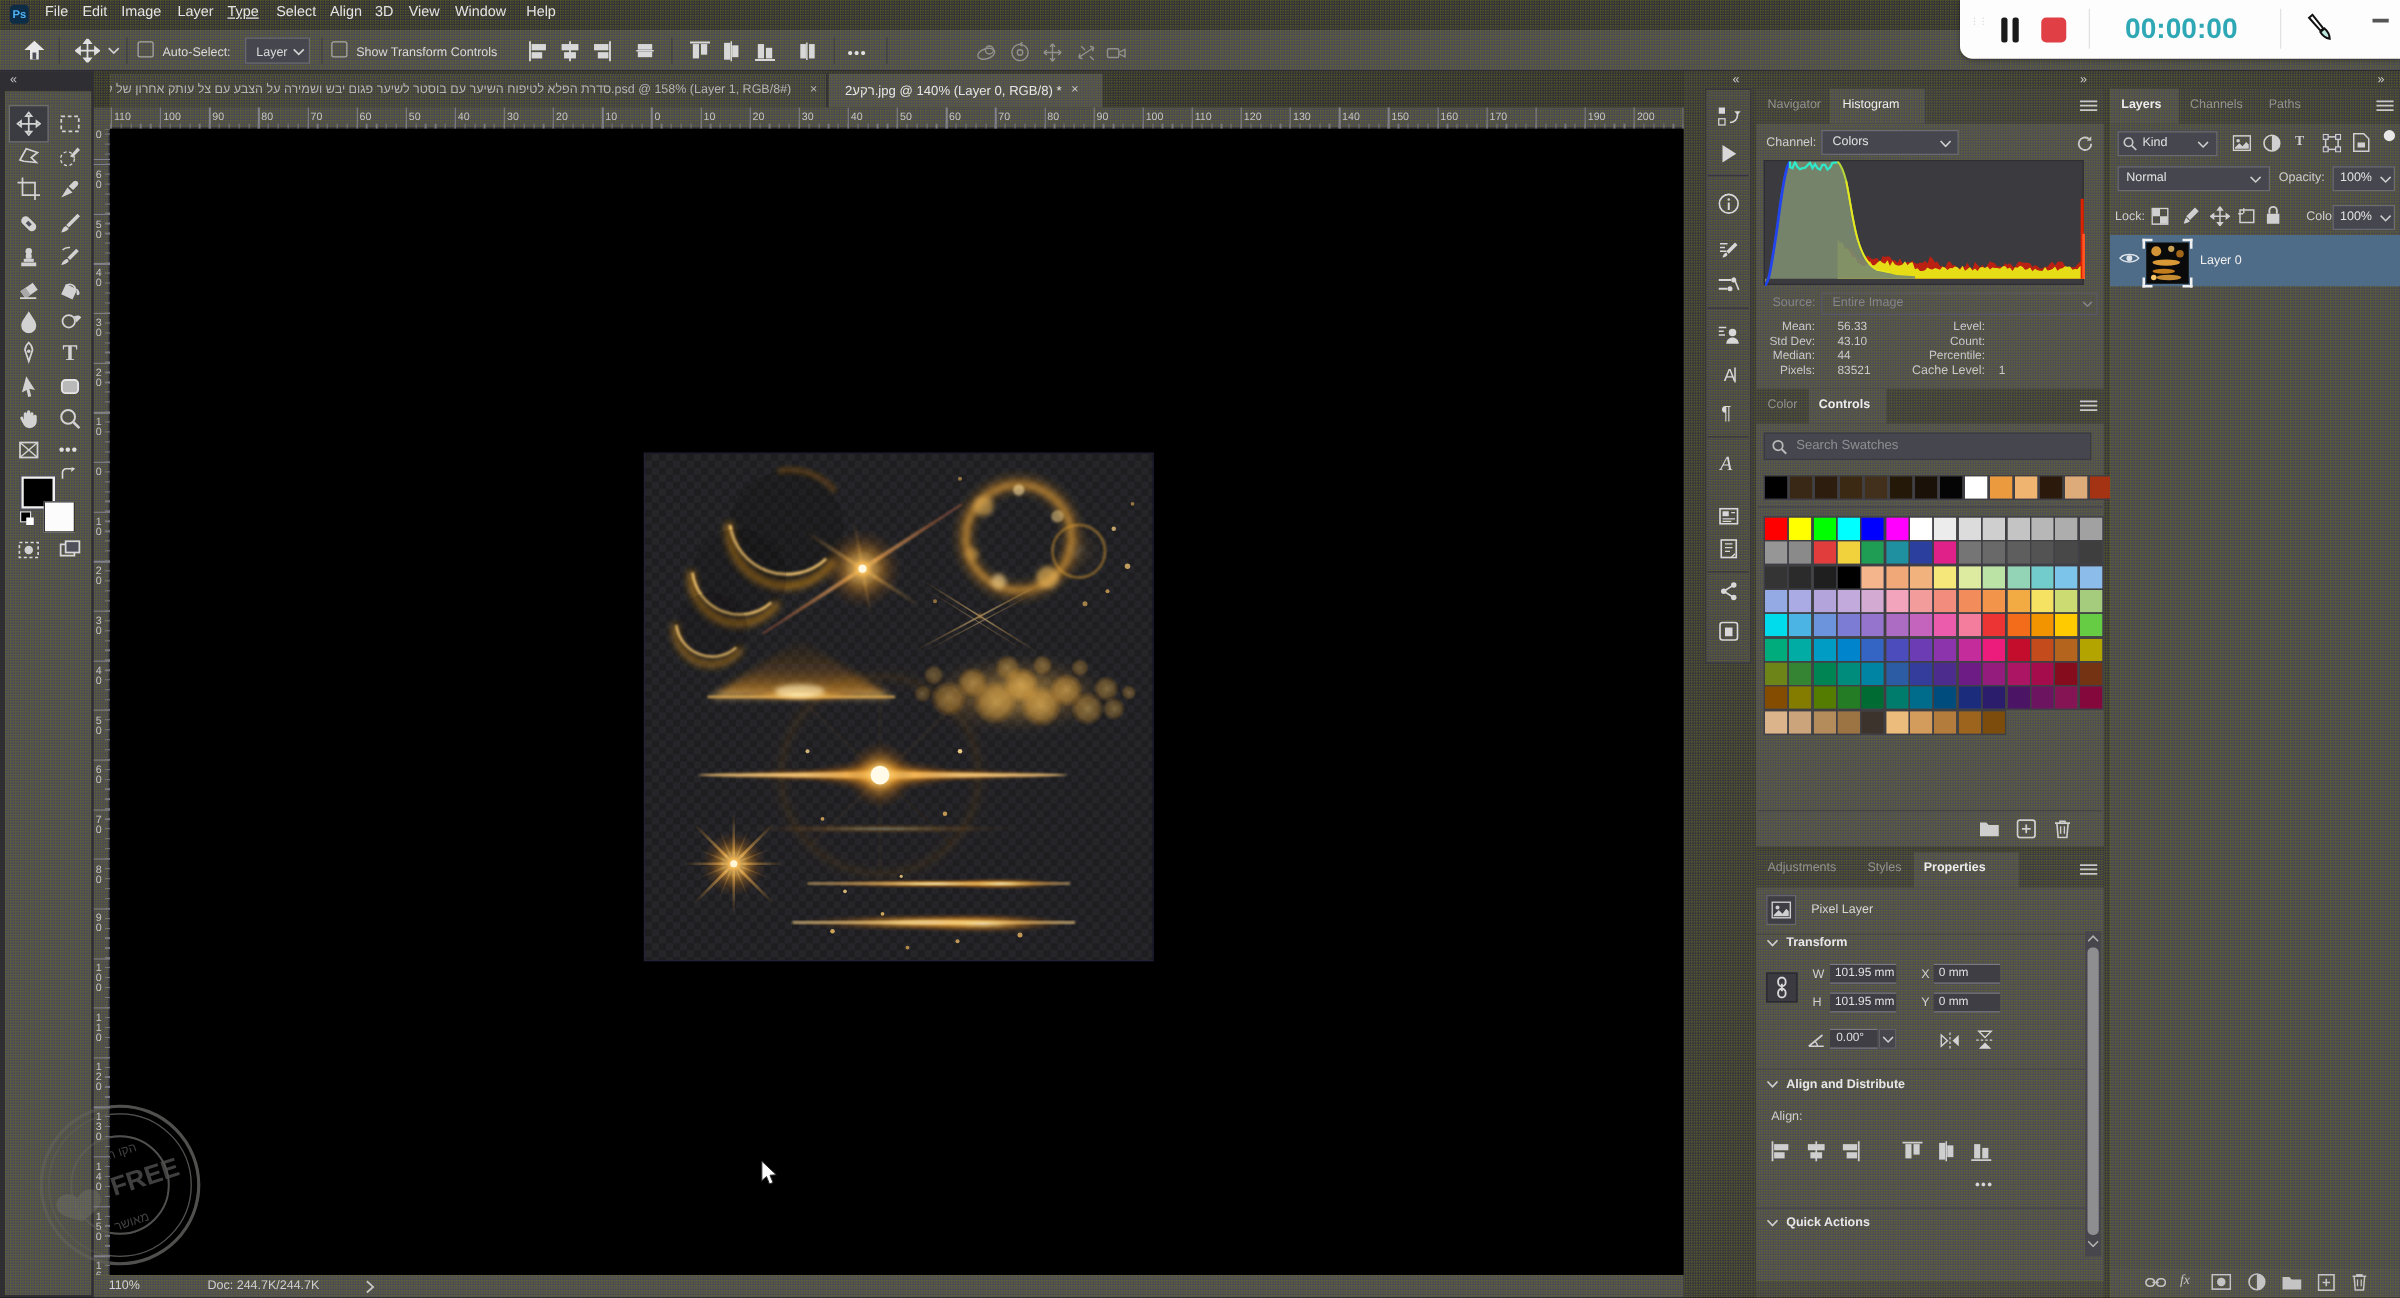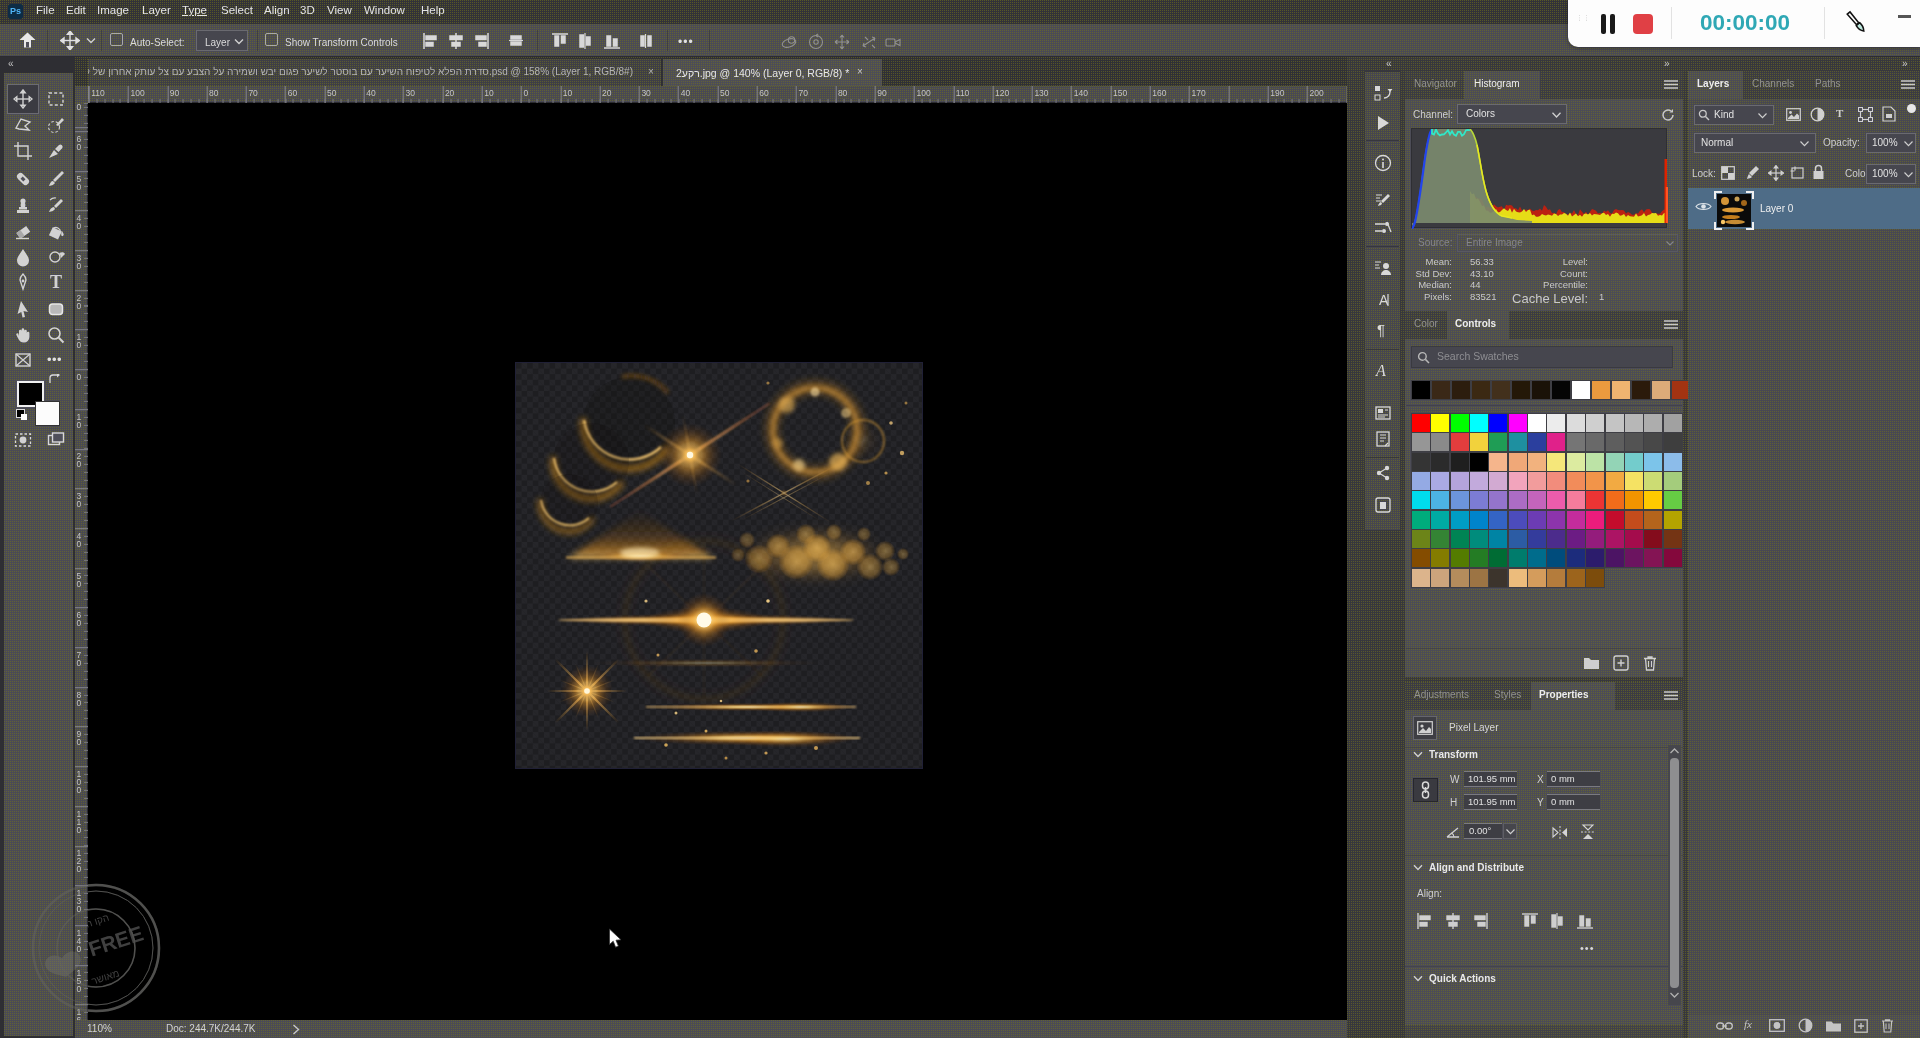--- a/index.html
+++ b/index.html
@@ -779,21 +779,21 @@
 <div class="ab" style="left:1390px;top:279px;width:62px;text-align:right;font-size:9.5px;color:#c9c9c9;">Median:</div>
 <span class="ab" style="left:1470px;top:279px;font-size:9.5px;color:#c9c9c9;">44</span>
 <div class="ab" style="left:1390px;top:291px;width:62px;text-align:right;font-size:9.5px;color:#c9c9c9;">Pixels:</div>
 <span class="ab" style="left:1470px;top:291px;font-size:9.5px;color:#c9c9c9;">83521</span>
 <div class="ab" style="left:1490px;top:256px;width:98px;text-align:right;font-size:9.5px;color:#c9c9c9;">Level:</div>
 <span class="ab" style="left:1599px;top:256px;font-size:9.5px;color:#c9c9c9;"></span>
 <div class="ab" style="left:1490px;top:268px;width:98px;text-align:right;font-size:9.5px;color:#c9c9c9;">Count:</div>
 <span class="ab" style="left:1599px;top:268px;font-size:9.5px;color:#c9c9c9;"></span>
 <div class="ab" style="left:1490px;top:279px;width:98px;text-align:right;font-size:9.5px;color:#c9c9c9;">Percentile:</div>
 <span class="ab" style="left:1599px;top:279px;font-size:9.5px;color:#c9c9c9;"></span>
-<div class="ab" style="left:1490px;top:291px;width:98px;text-align:right;font-size:13px;color:#c9c9c9;">Cache Level:</div>
+<div class="ab" style="left:1490px;top:291px;width:98px;text-align:right;font-size:10px;color:#c9c9c9;">Cache Level:</div>
 <span class="ab" style="left:1599px;top:291px;font-size:9.5px;color:#c9c9c9;">1</span>
 <div class="ab dit hdr" style="left:1405px;top:311px;width:278px;height:28px;background-color:#3b3b43;"></div>
 <div class="ab dit" style="left:1447px;top:311px;width:62px;height:28px;background-color:#4c4c56;"></div>
 <span class="ab dim" style="left:1414px;top:318px;font-size:10px;">Color</span>
 <span class="ab" style="left:1455px;top:318px;font-size:10px;color:#ededed;font-weight:bold;">Controls</span>
 <svg class="ab" style="left:1664px;top:320px;" width="14" height="10" viewBox="0 0 14 10">
     <path d="M0 1h14M0 4.5h14M0 8h14" stroke="#c8c8c8" stroke-width="1.4"></path>
   </svg>
 <div class="ab dit" style="left:1405px;top:339px;width:278px;height:338px;background-color:#4c4c56;"></div>
 <div class="ab" style="left:1411px;top:346px;width:262px;height:22px;background:#46464e;border:1px solid #3a3a40;"></div>

